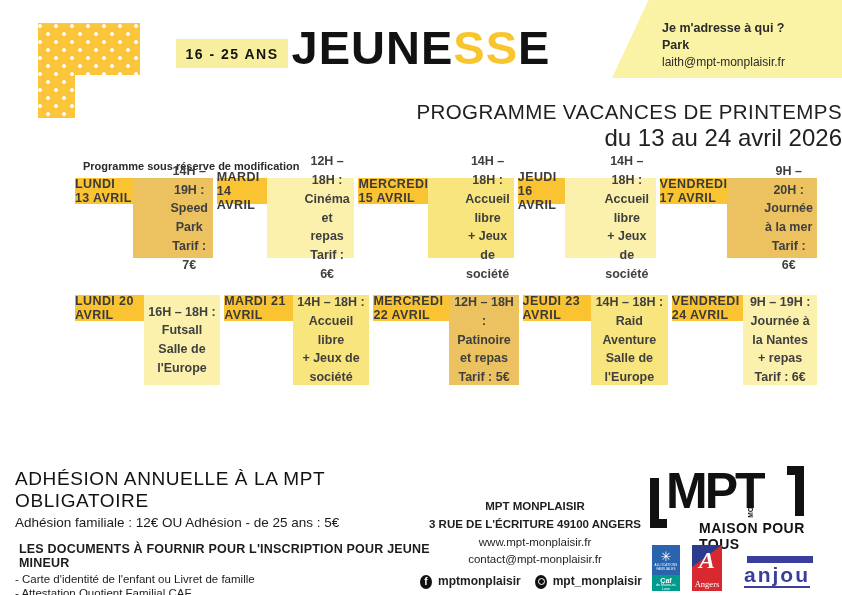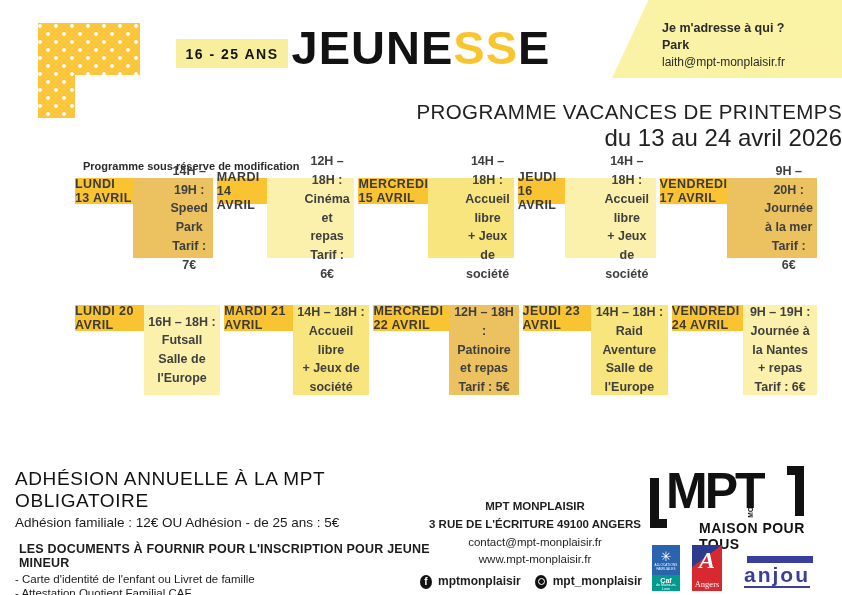--- a/index.html
+++ b/index.html
@@ -43,21 +43,21 @@
   .subtitle .l1 { font-size:20.5px; letter-spacing:0.4px; }
   .subtitle .l2 { font-size:24px; }
 
   .disclaimer {
     position:absolute; left:83px; top:160px; font-size:11px; font-weight:700; color:#2a2a2a;
   }
 
   
   .week { position:absolute; left:75px; width:742px; display:flex; gap:4px; }
   .week1 { top:178px; }
-  .week2 { top:305px;border-radius:19px; }
+  .week2 { top:295px;border-radius:19px; }
   .day { flex:1; display:flex; }
   .day-header {
     height:26px; background:#F9C331; display:flex; align-items:center; justify-content:center;
     font-size:12.5px; font-weight:700; letter-spacing:0.4px; color:#3a3a3a; margin-bottom:3px;
   }
   .day-body {
     display:flex; flex-direction:column; align-items:center; justify-content:center;
     text-align:center; font-size:12.5px; font-weight:700; line-height:1.5; color:#3f3f3f;
     padding:2px 4px;
   }
@@ -254,22 +254,22 @@
     <div class="docs-list">
       <div>- Carte d'identité de l'enfant ou Livret de famille</div>
       <div>- Attestation Quotient Familial CAF</div>
 
     </div>
   </div>
 
   <div class="center-contact">
     <div class="b">MPT MONPLAISIR</div>
     <div class="b">3 RUE DE L'ÉCRITURE 49100 ANGERS</div>
+    <div class="m">www.mpt-monplaisir.fr</div>
     <div class="m">contact@mpt-monplaisir.fr</div>
-    <div class="m">www.mpt-monplaisir.fr</div>
     <div class="social-row">
       <span class="fb-icon"></span>
       <span class="handle">mptmonplaisir</span>
       <span class="ig-icon"></span>
       <span class="handle">mpt_monplaisir</span>
     </div>
   </div>
 
   <div class="mpt-logo">
     <div class="mpt-bracket-bl"></div>

